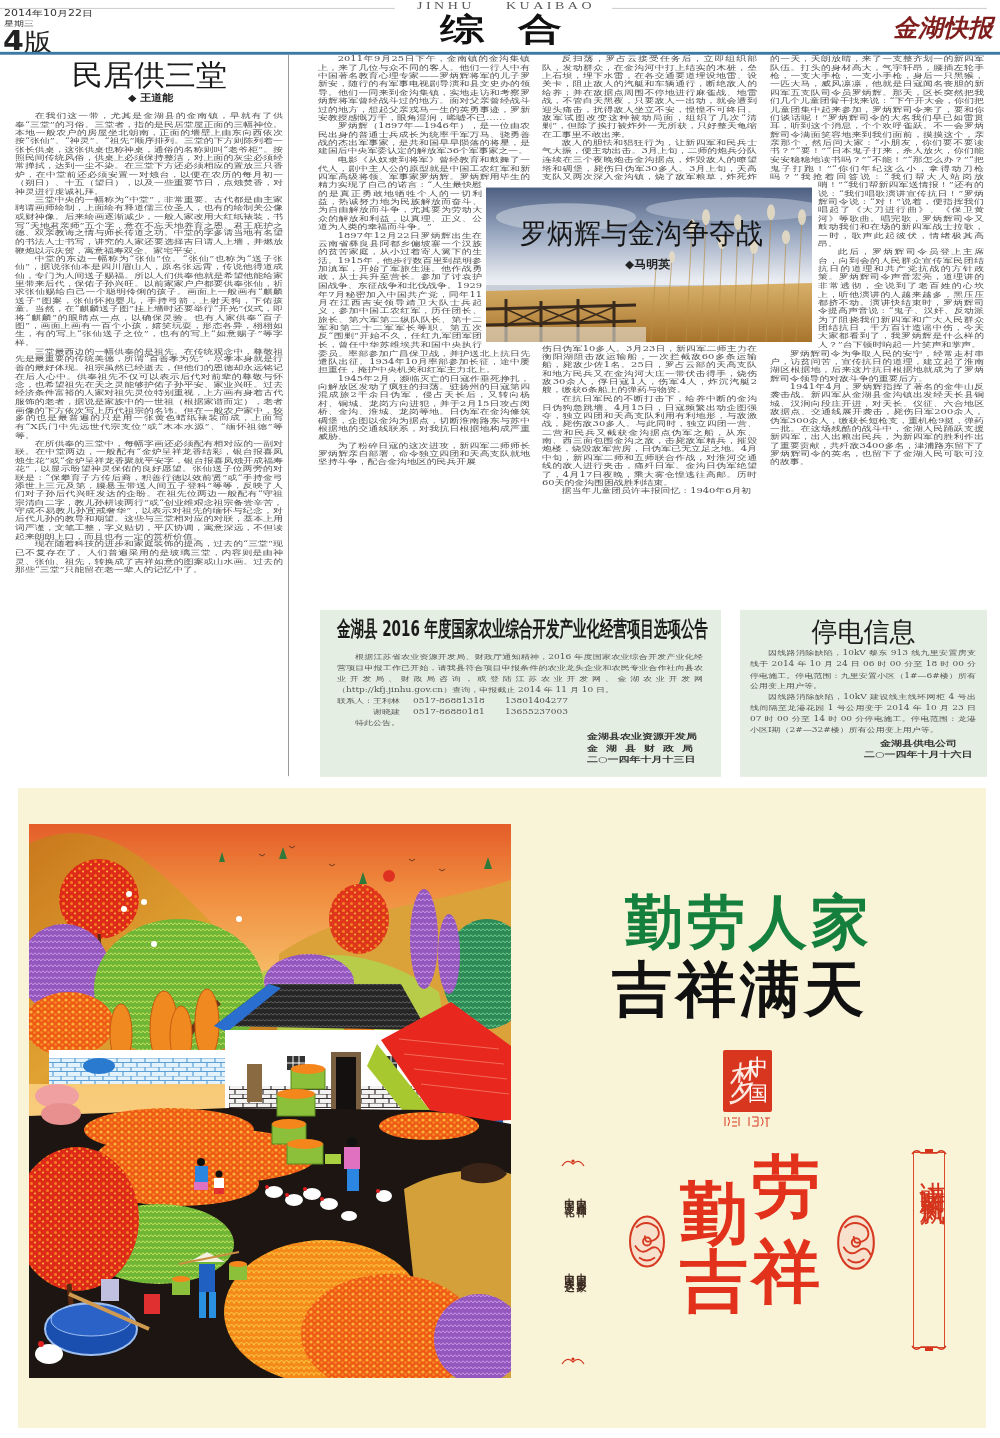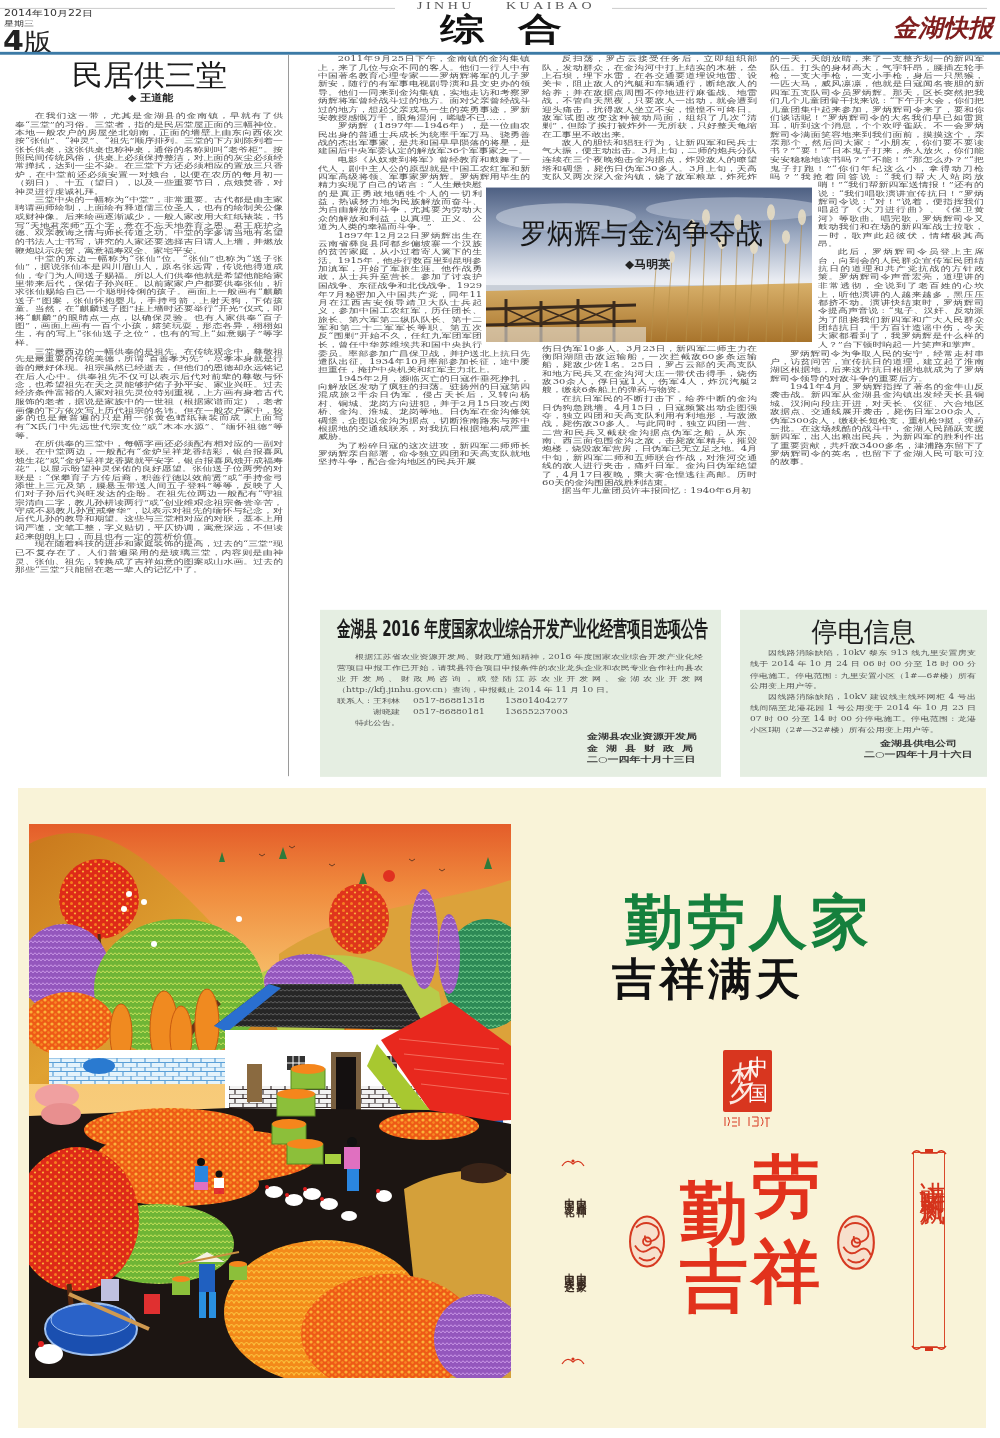--- a/index.html
+++ b/index.html
@@ -34,21 +34,21 @@
   .n-line{white-space:nowrap;}
   .n-line .c-name{display:inline-block;width:40px;}
   .n-line .c-phone{display:inline-block;width:92px;}
   .sig{position:absolute;font-size:11px;line-height:16.7px;font-weight:bold;color:#333;white-space:nowrap;font-family:"DejaVu Sans",sans-serif;}
   .sig .spaced{letter-spacing:8px;}
   .n2-title{position:absolute;left:0;width:247px;text-align:center;top:6px;font-size:26px;color:#1c1c1c;font-family:"DejaVu Sans",sans-serif;transform:scaleY(1.45);transform-origin:50% 0;}
 
   #ad{position:absolute;left:18px;top:788px;width:968px;height:640px;background:#f9f3d8;}
   .painting{position:absolute;left:11px;top:36px;width:482px;height:554px;}
   .hl-red{position:absolute;left:607px;top:96px;font-size:58px;font-weight:bold;letter-spacing:4px;color:#15803d;white-space:nowrap;font-family:"DejaVu Sans",sans-serif;}
-  .hl-black{position:absolute;left:594px;top:162px;font-size:44px;font-weight:bold;letter-spacing:4px;color:#111;white-space:nowrap;font-family:"DejaVu Serif",serif;text-align:center;}
+  .hl-black{position:absolute;left:594px;top:162px;font-size:60px;font-weight:bold;letter-spacing:4px;color:#111;white-space:nowrap;font-family:"DejaVu Serif",serif;text-align:center;}
   .seal{position:absolute;left:705px;top:262px;width:49px;height:62px;background:#d8361f;border-radius:2px;}
   .seal .s-main{position:absolute;right:4px;top:3px;width:20px;font-size:20px;line-height:27px;color:#fff;font-family:"DejaVu Sans",sans-serif;text-align:left;}
   .seal .s-script{position:absolute;left:1px;top:8px;font-size:30px;font-style:italic;color:#fbe9e0;font-family:"DejaVu Serif",serif;transform:scaleY(1.4) rotate(-8deg);transform-origin:0 0;}
   .seal-marks{position:absolute;left:705px;top:327px;width:49px;height:14px;}
   .vtext{position:absolute;writing-mode:vertical-rl;font-size:10px;letter-spacing:3px;font-weight:bold;color:#3a2a20;font-family:"DejaVu Sans",sans-serif;}
   .flourish{position:absolute;left:543px;width:24px;height:10px;}
   .big{position:absolute;font-size:68px;font-weight:bold;color:#e2321c;font-family:"DejaVu Sans",sans-serif;line-height:1;}
   .papercut{position:absolute;}
   .banner{position:absolute;left:895px;top:364px;width:32px;height:196px;border:1px solid #d9492b;box-sizing:border-box;}
   .banner-text{position:absolute;left:2px;top:8px;writing-mode:vertical-rl;font-size:26px;letter-spacing:4px;color:#d5341c;font-family:"DejaVu Sans",sans-serif;}

